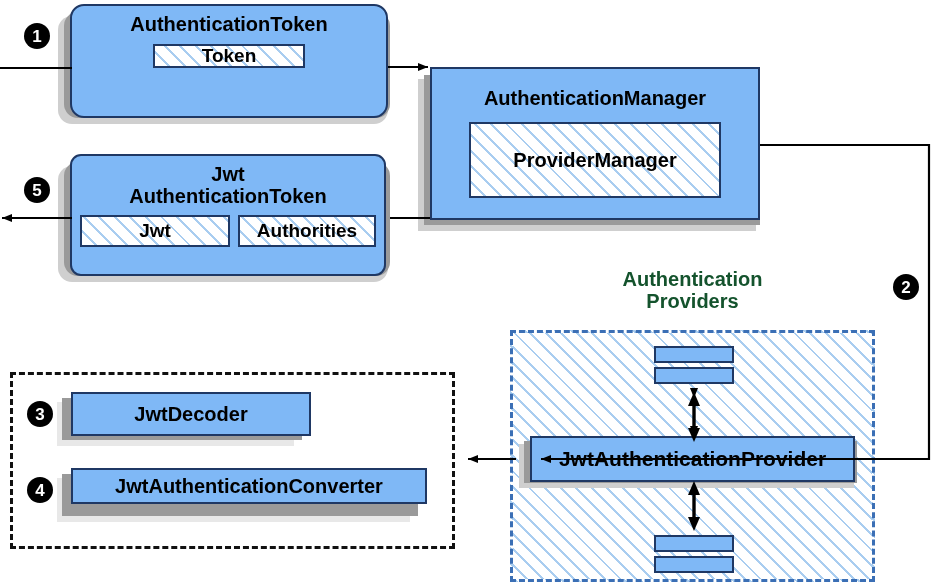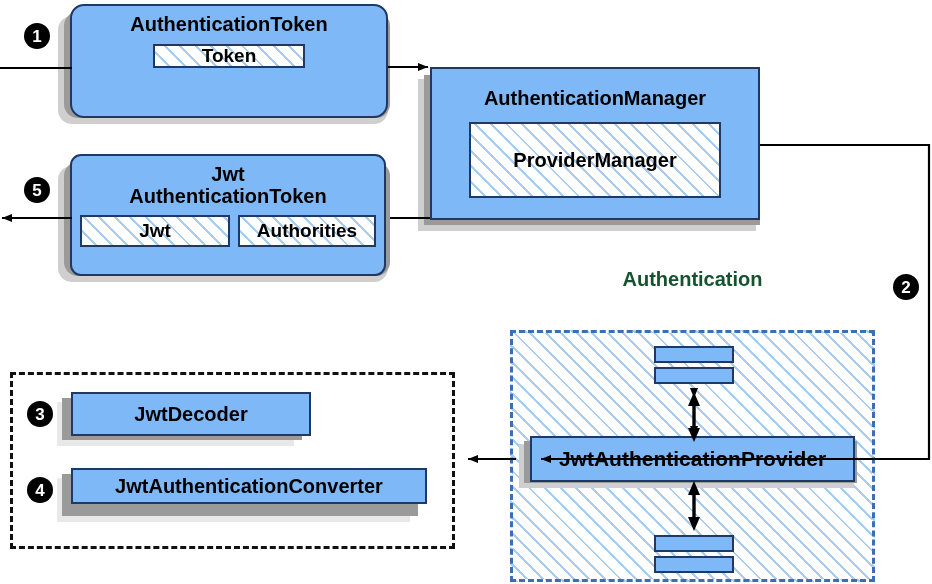--- a/index.html
+++ b/index.html
@@ -134,20 +134,21 @@
   <div class="badge" style="left:24px;top:177px;">
     <span>5</span>
   </div>
 
   <div class="badge" style="left:893px;top:274px;">
     <span>2</span>
   </div>
 
   <div class="plainlabel" style="left:565px;top:268px;width:255px;font-size:20px;">
     <div>Authentication</div>
+    <div>Providers</div>
   </div>
 
   <div class="node" style="left:654px;top:346px;width:80px;height:17px;"></div>
   <div class="node" style="left:654px;top:367px;width:80px;height:17px;"></div>
 
   <div class="shadow2" style="left:519px;top:444px;width:335px;height:44px;"></div>
   <div class="shadow1" style="left:524px;top:441px;width:333px;height:42px;"></div>
   <div class="node" style="left:530px;top:436px;width:325px;height:46px;justify-content:center;font-size:21px;">
     <span style="line-height:42px;">JwtAuthenticationProvider</span>
   </div>

